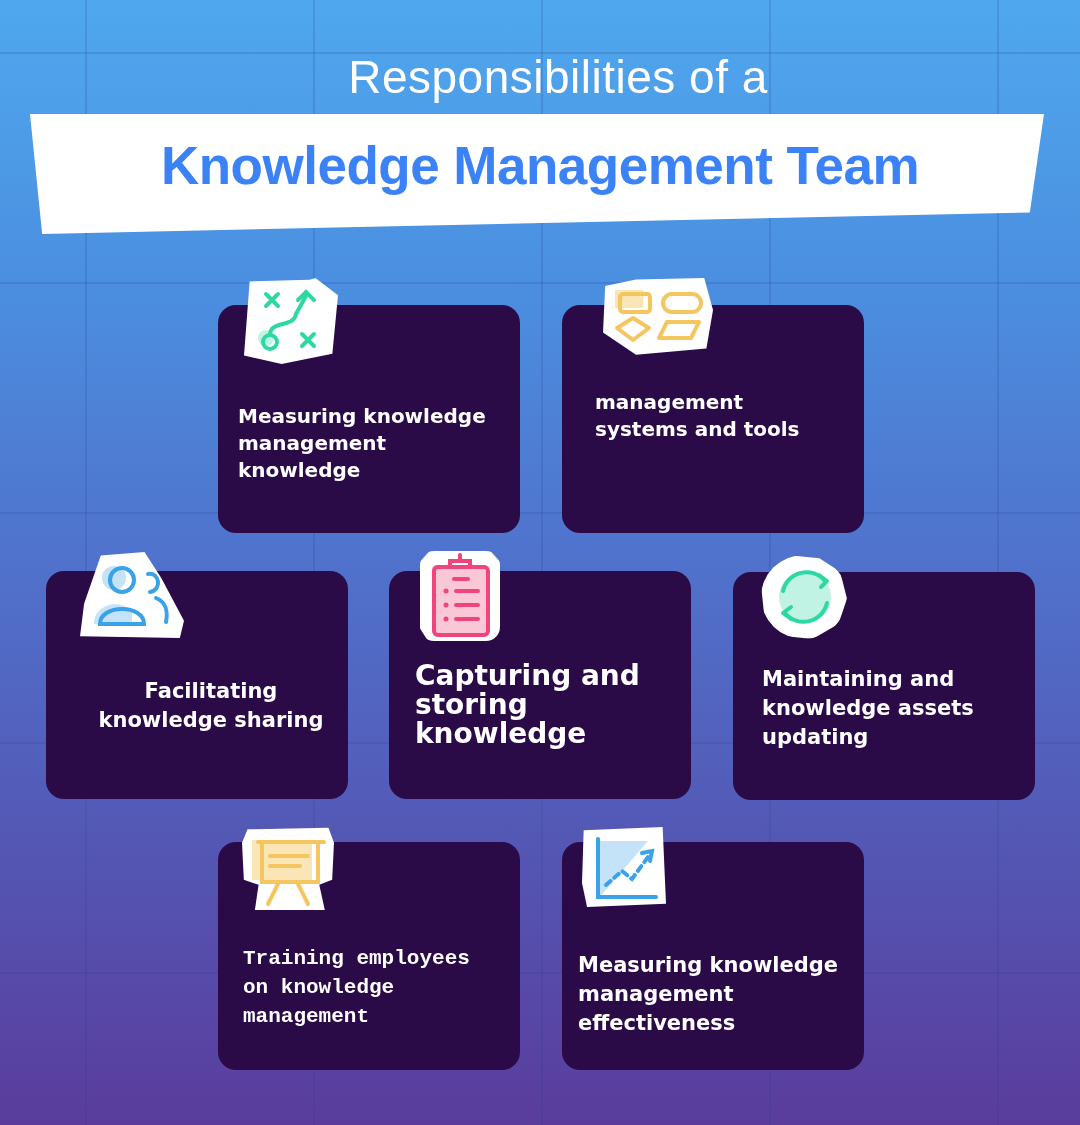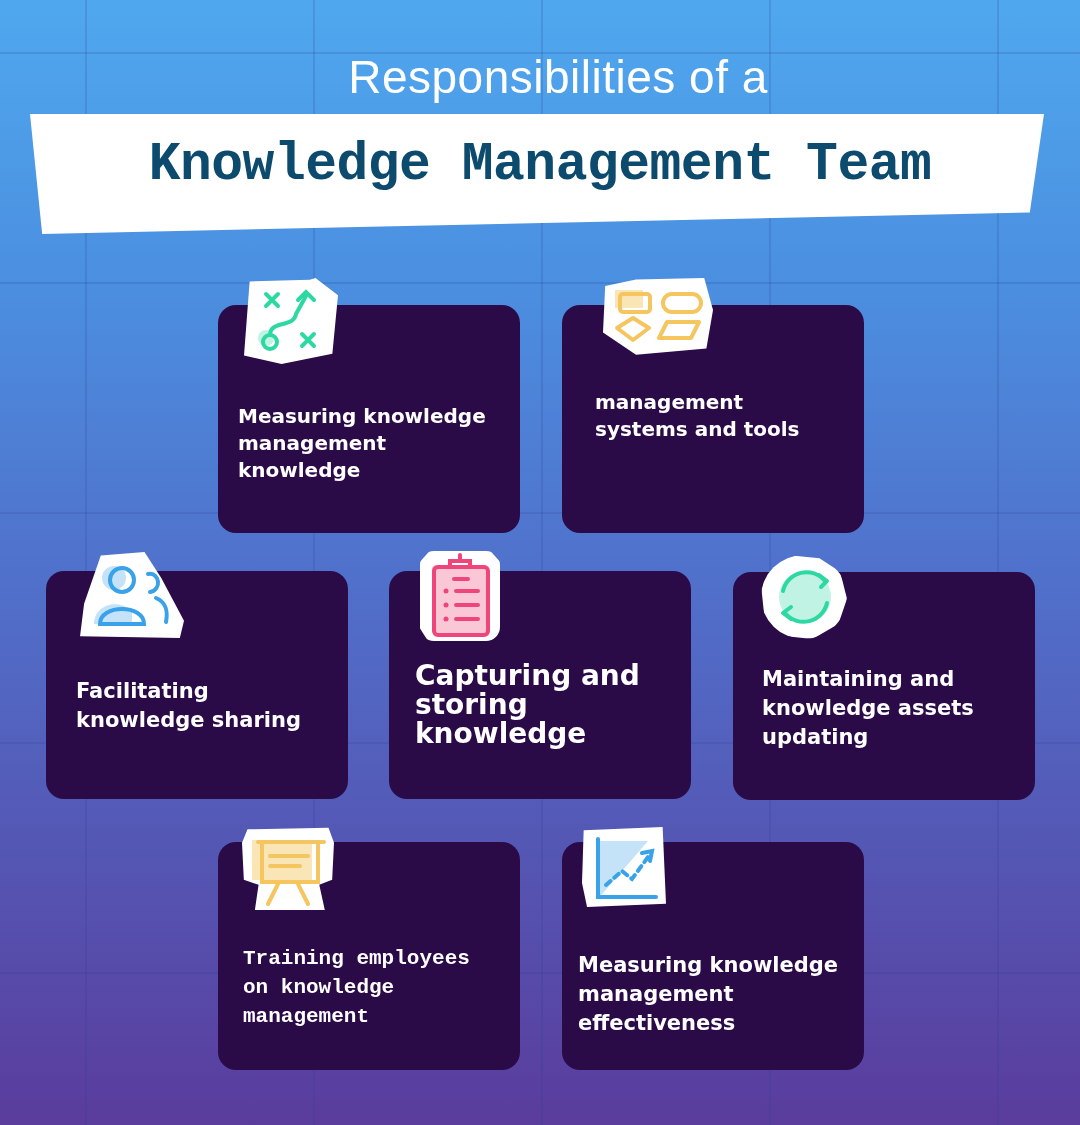--- a/index.html
+++ b/index.html
@@ -23,22 +23,22 @@
     font-family: "Liberation Sans", sans-serif;
     font-weight: 400; font-size: 46px; letter-spacing: 0.5px; padding-left: 36px;
   }
   .banner {
     position: absolute; left: 30px; top: 114px; width: 1014px; height: 120px;
     background: #ffffff;
     clip-path: polygon(0 0, 100% 0, 98.6% 82%, 1.2% 100%);
   }
   .title {
     position: absolute; left: 0; right: 0; top: 135px;
-    text-align: center; color: #0c4a6e;
-    font-family: Liberation Mono, monospace; font-weight: 700;
+    text-align: center; color: #3b82f6;
+    font-family: Liberation Sans, sans-serif; font-weight: 700;
     font-size: 53px; letter-spacing: -0.5px;
   }
   .card {
     position: absolute; width: 302px; height: 228px;
     background: #2a0b47; border-radius: 18px;
   }
   .card .label {
     position: absolute; color: #ffffff;
     font-family: "DejaVu Sans", sans-serif; font-weight: 600;
     font-size: 20px; line-height: 27px; width: 270px;
@@ -90,21 +90,21 @@
     <g stroke="#f5c560" stroke-width="4" fill="none" stroke-linejoin="round">
       <rect x="17" y="16" width="30" height="18" rx="3"></rect>
       <rect x="60" y="16" width="38" height="18" rx="9"></rect>
       <path d="M14 50 L30 40 L46 50 L30 62 Z"></path>
       <path d="M64 44 L96 44 L88 60 L56 60 Z"></path>
     </g>
   </svg>
 </div>
 
 <div class="card" style="left:46px; top:571px;">
-  <div class="label" style="left:30px; top:106px; font-size:21px; line-height:29px;">
+  <div class="label" style="left:30px; top:106px; font-size:21px; line-height:29px;text-align:center;">
     <span>Facilitating</span>
     <span>knowledge sharing</span>
   </div>
 </div>
 <div class="sticker" style="left:80px; top:552px; width:104px; height:86px; clip-path:polygon(20% 4%,62% 0,78% 30%,100% 80%,96% 100%,0 98%,4% 60%);">
   <svg viewBox="0 0 104 86">
     <circle cx="34" cy="26" r="12" fill="#3aa2e8" opacity="0.3"></circle>
     <path d="M14 72 C14 52,40 46,52 60 L52 72 Z" fill="#3aa2e8" opacity="0.3"></path>
     <g stroke="#3aa2e8" stroke-width="4" fill="none" stroke-linecap="round">
       <circle cx="42" cy="28" r="12"></circle>

